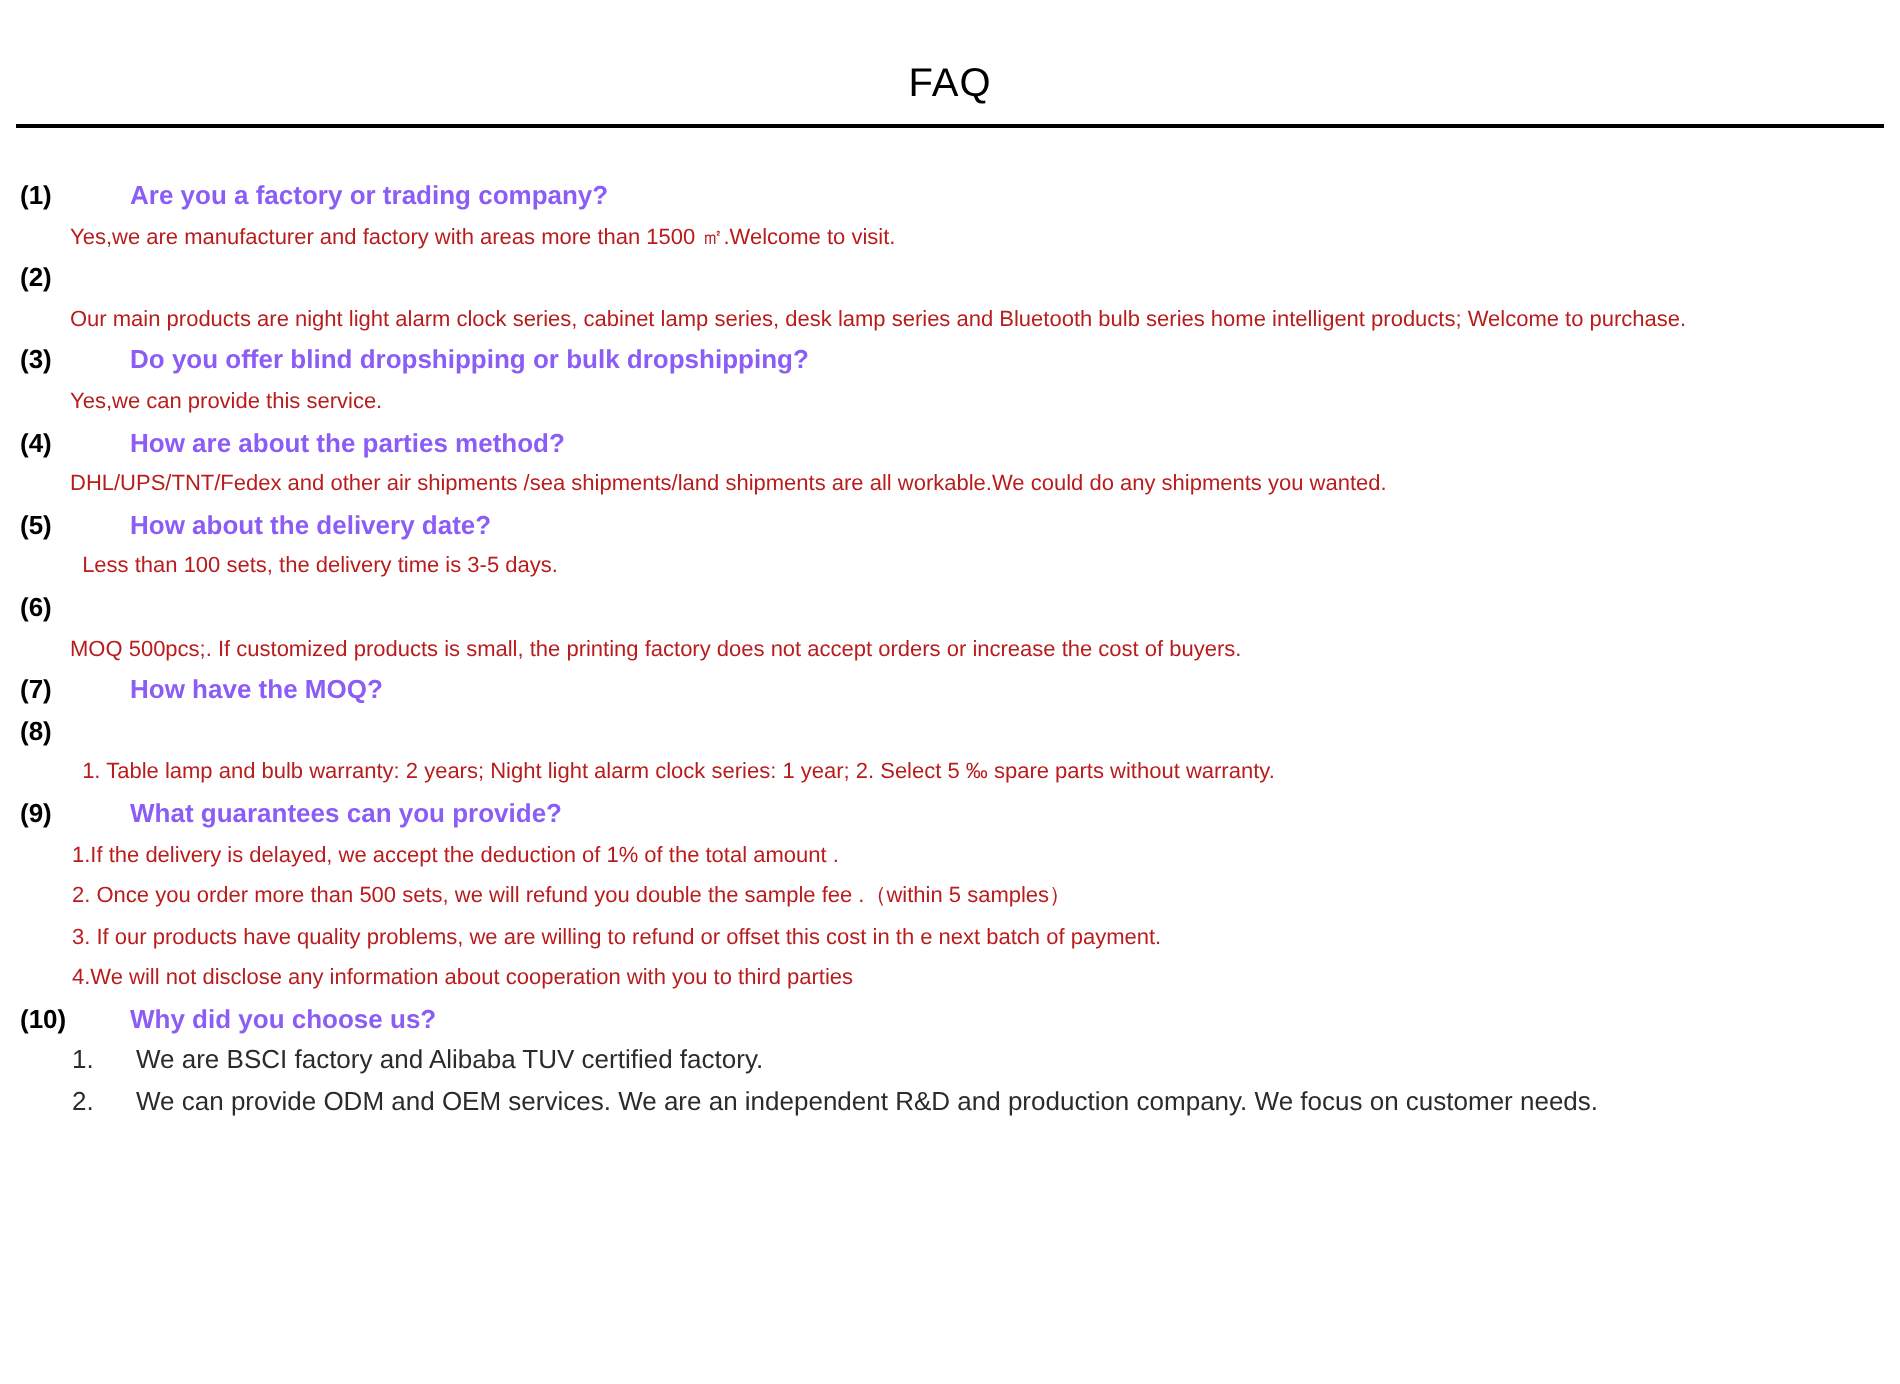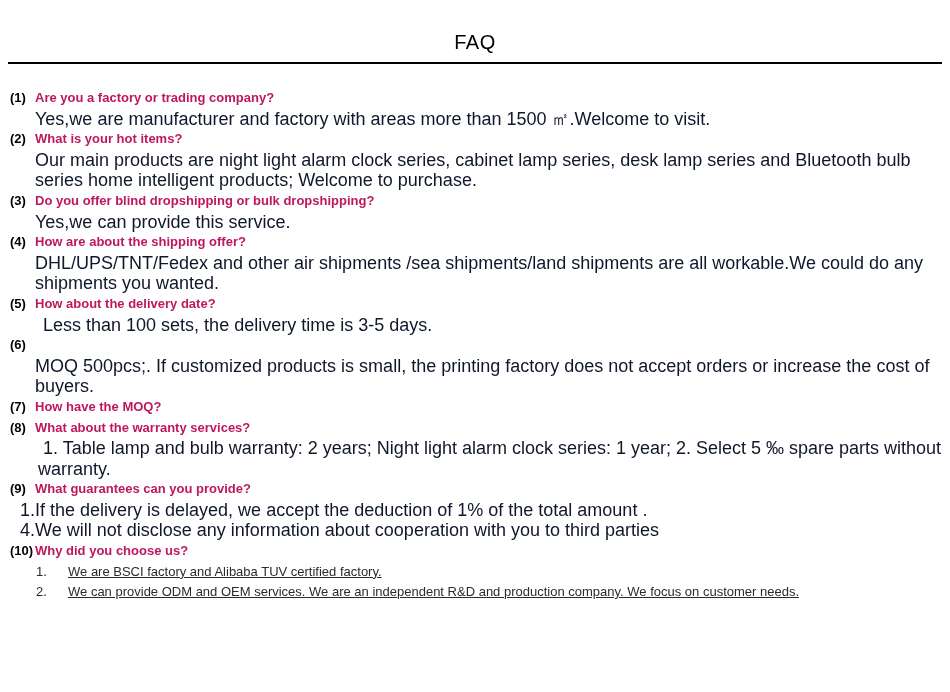--- a/index.html
+++ b/index.html
@@ -62,55 +62,55 @@
     font-weight: bold;
     font-size: 13px;
     color: #000;
     flex: 0 0 auto;
     min-width: 25px;
     white-space: pre;
   }
   .q-text {
     font-weight: bold;
     font-size: 13px;
-    color: #be185d;
+    color: #8b5cf6;
     white-space: pre-wrap;
+    margin-left: 30px;
   }
   .a-line {
-    font-size: 18px;
-    color: #0f172a;
+    font-size: 11px;
+    color: #b91c1c;
     line-height: 20.6px;
     padding-left: 35px;
     padding-right: 6px;
     white-space: pre-wrap;
     font-weight: 400;
   }
   .a-line.indent-sm {
     padding-left: 38px;
   }
   .a-line.indent-num {
-    padding-left: 20px;
+    padding-left: 36px;
   }
   .sub-row {
     display: flex;
     align-items: baseline;
     font-size: 13px;
     color: #2b2b2b;
     line-height: 20.6px;
     padding-left: 36px;
     padding-right: 6px;
   }
   .sub-marker {
     flex: 0 0 auto;
     min-width: 32px;
     white-space: pre;
   }
   .sub-text {
     white-space: pre-wrap;
-    text-decoration: underline;
   }
 </style>
 </head>
 <body>
 
 <div class="page">
 
   <h1 class="title">FAQ</h1>
 
   <div class="rule"></div>
@@ -119,35 +119,34 @@
       <div class="qa">
         <div class="q-row">
           <span class="q-num">(1)</span>
           <span class="q-text">Are you a factory or trading company?</span>
         </div>
         <div class="a-line">Yes,we are manufacturer and factory with areas more than 1500 ㎡.Welcome to visit.</div>
       </div>
       <div class="qa">
         <div class="q-row">
           <span class="q-num">(2)</span>
-          <span class="q-text">What is your hot items?</span>
         </div>
         <div class="a-line">Our main products are night light alarm clock series, cabinet lamp series, desk lamp series and Bluetooth bulb series home intelligent products; Welcome to purchase.</div>
       </div>
       <div class="qa">
         <div class="q-row">
           <span class="q-num">(3)</span>
           <span class="q-text">Do you offer blind dropshipping or bulk dropshipping?</span>
         </div>
         <div class="a-line">Yes,we can provide this service.</div>
       </div>
       <div class="qa">
         <div class="q-row">
           <span class="q-num">(4)</span>
-          <span class="q-text">How are about the shipping offer?</span>
+          <span class="q-text">How are about the parties method?</span>
         </div>
         <div class="a-line">DHL/UPS/TNT/Fedex and other air shipments /sea shipments/land shipments are all workable.We could do any shipments you wanted.</div>
       </div>
       <div class="qa">
         <div class="q-row">
           <span class="q-num">(5)</span>
           <span class="q-text">How about the delivery date?</span>
         </div>
         <div class="a-line indent-sm"> Less than 100 sets, the delivery time is 3-5 days.</div>
       </div>
@@ -159,30 +158,31 @@
       </div>
       <div class="qa">
         <div class="q-row">
           <span class="q-num">(7)</span>
           <span class="q-text">How have the MOQ?</span>
         </div>
       </div>
       <div class="qa">
         <div class="q-row">
           <span class="q-num">(8)</span>
-          <span class="q-text">What about the warranty services?</span>
         </div>
         <div class="a-line indent-sm"> 1. Table lamp and bulb warranty: 2 years; Night light alarm clock series: 1 year; 2. Select 5 ‰ spare parts without warranty.</div>
       </div>
       <div class="qa">
         <div class="q-row">
           <span class="q-num">(9)</span>
           <span class="q-text">What guarantees can you provide?</span>
         </div>
         <div class="a-line indent-num">1.If the delivery is delayed, we accept the deduction of 1% of the total amount .</div>
+        <div class="a-line indent-num">2. Once you order more than 500 sets, we will refund you double the sample fee .（within 5 samples）</div>
+        <div class="a-line indent-num">3. If our products have quality problems, we are willing to refund or offset this cost in th e next batch of payment.</div>
         <div class="a-line indent-num">4.We will not disclose any information about cooperation with you to third parties</div>
       </div>
       <div class="qa">
         <div class="q-row">
           <span class="q-num">(10)</span>
           <span class="q-text">Why did you choose us?</span>
         </div>
         <div class="sub-row">
           <span class="sub-marker">1.</span>
           <span class="sub-text">We are BSCI factory and Alibaba TUV certified factory.</span>

